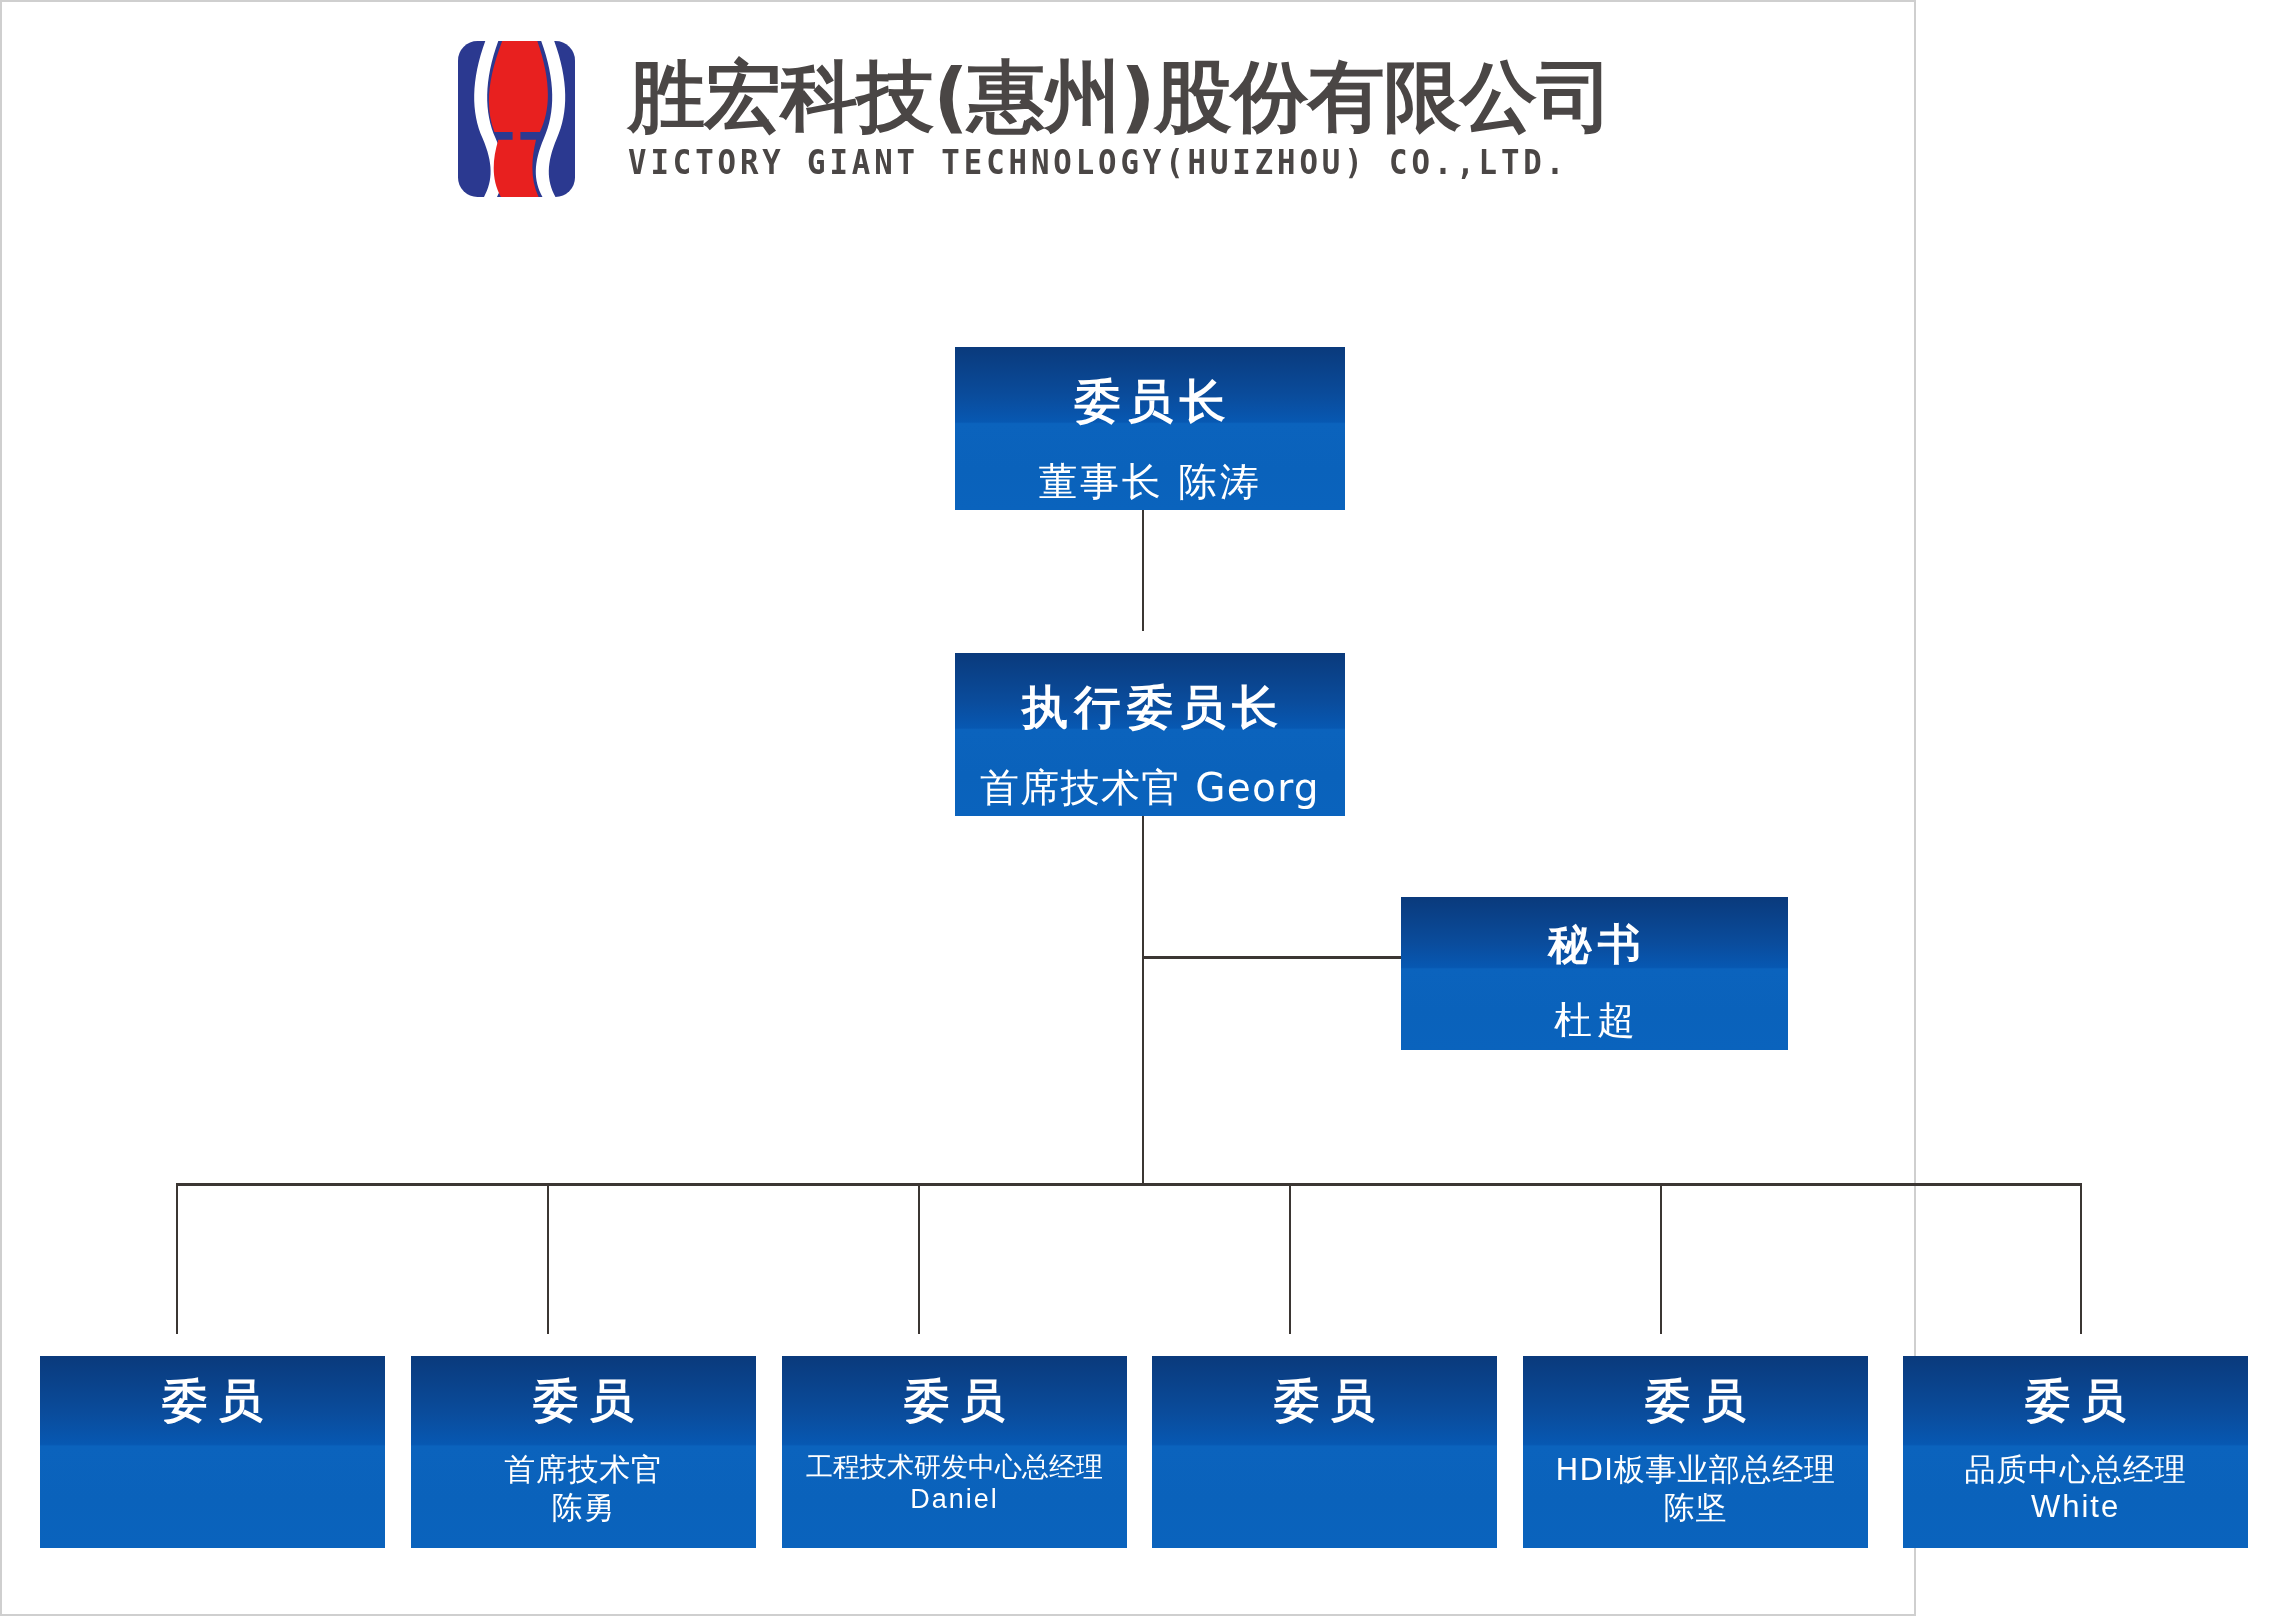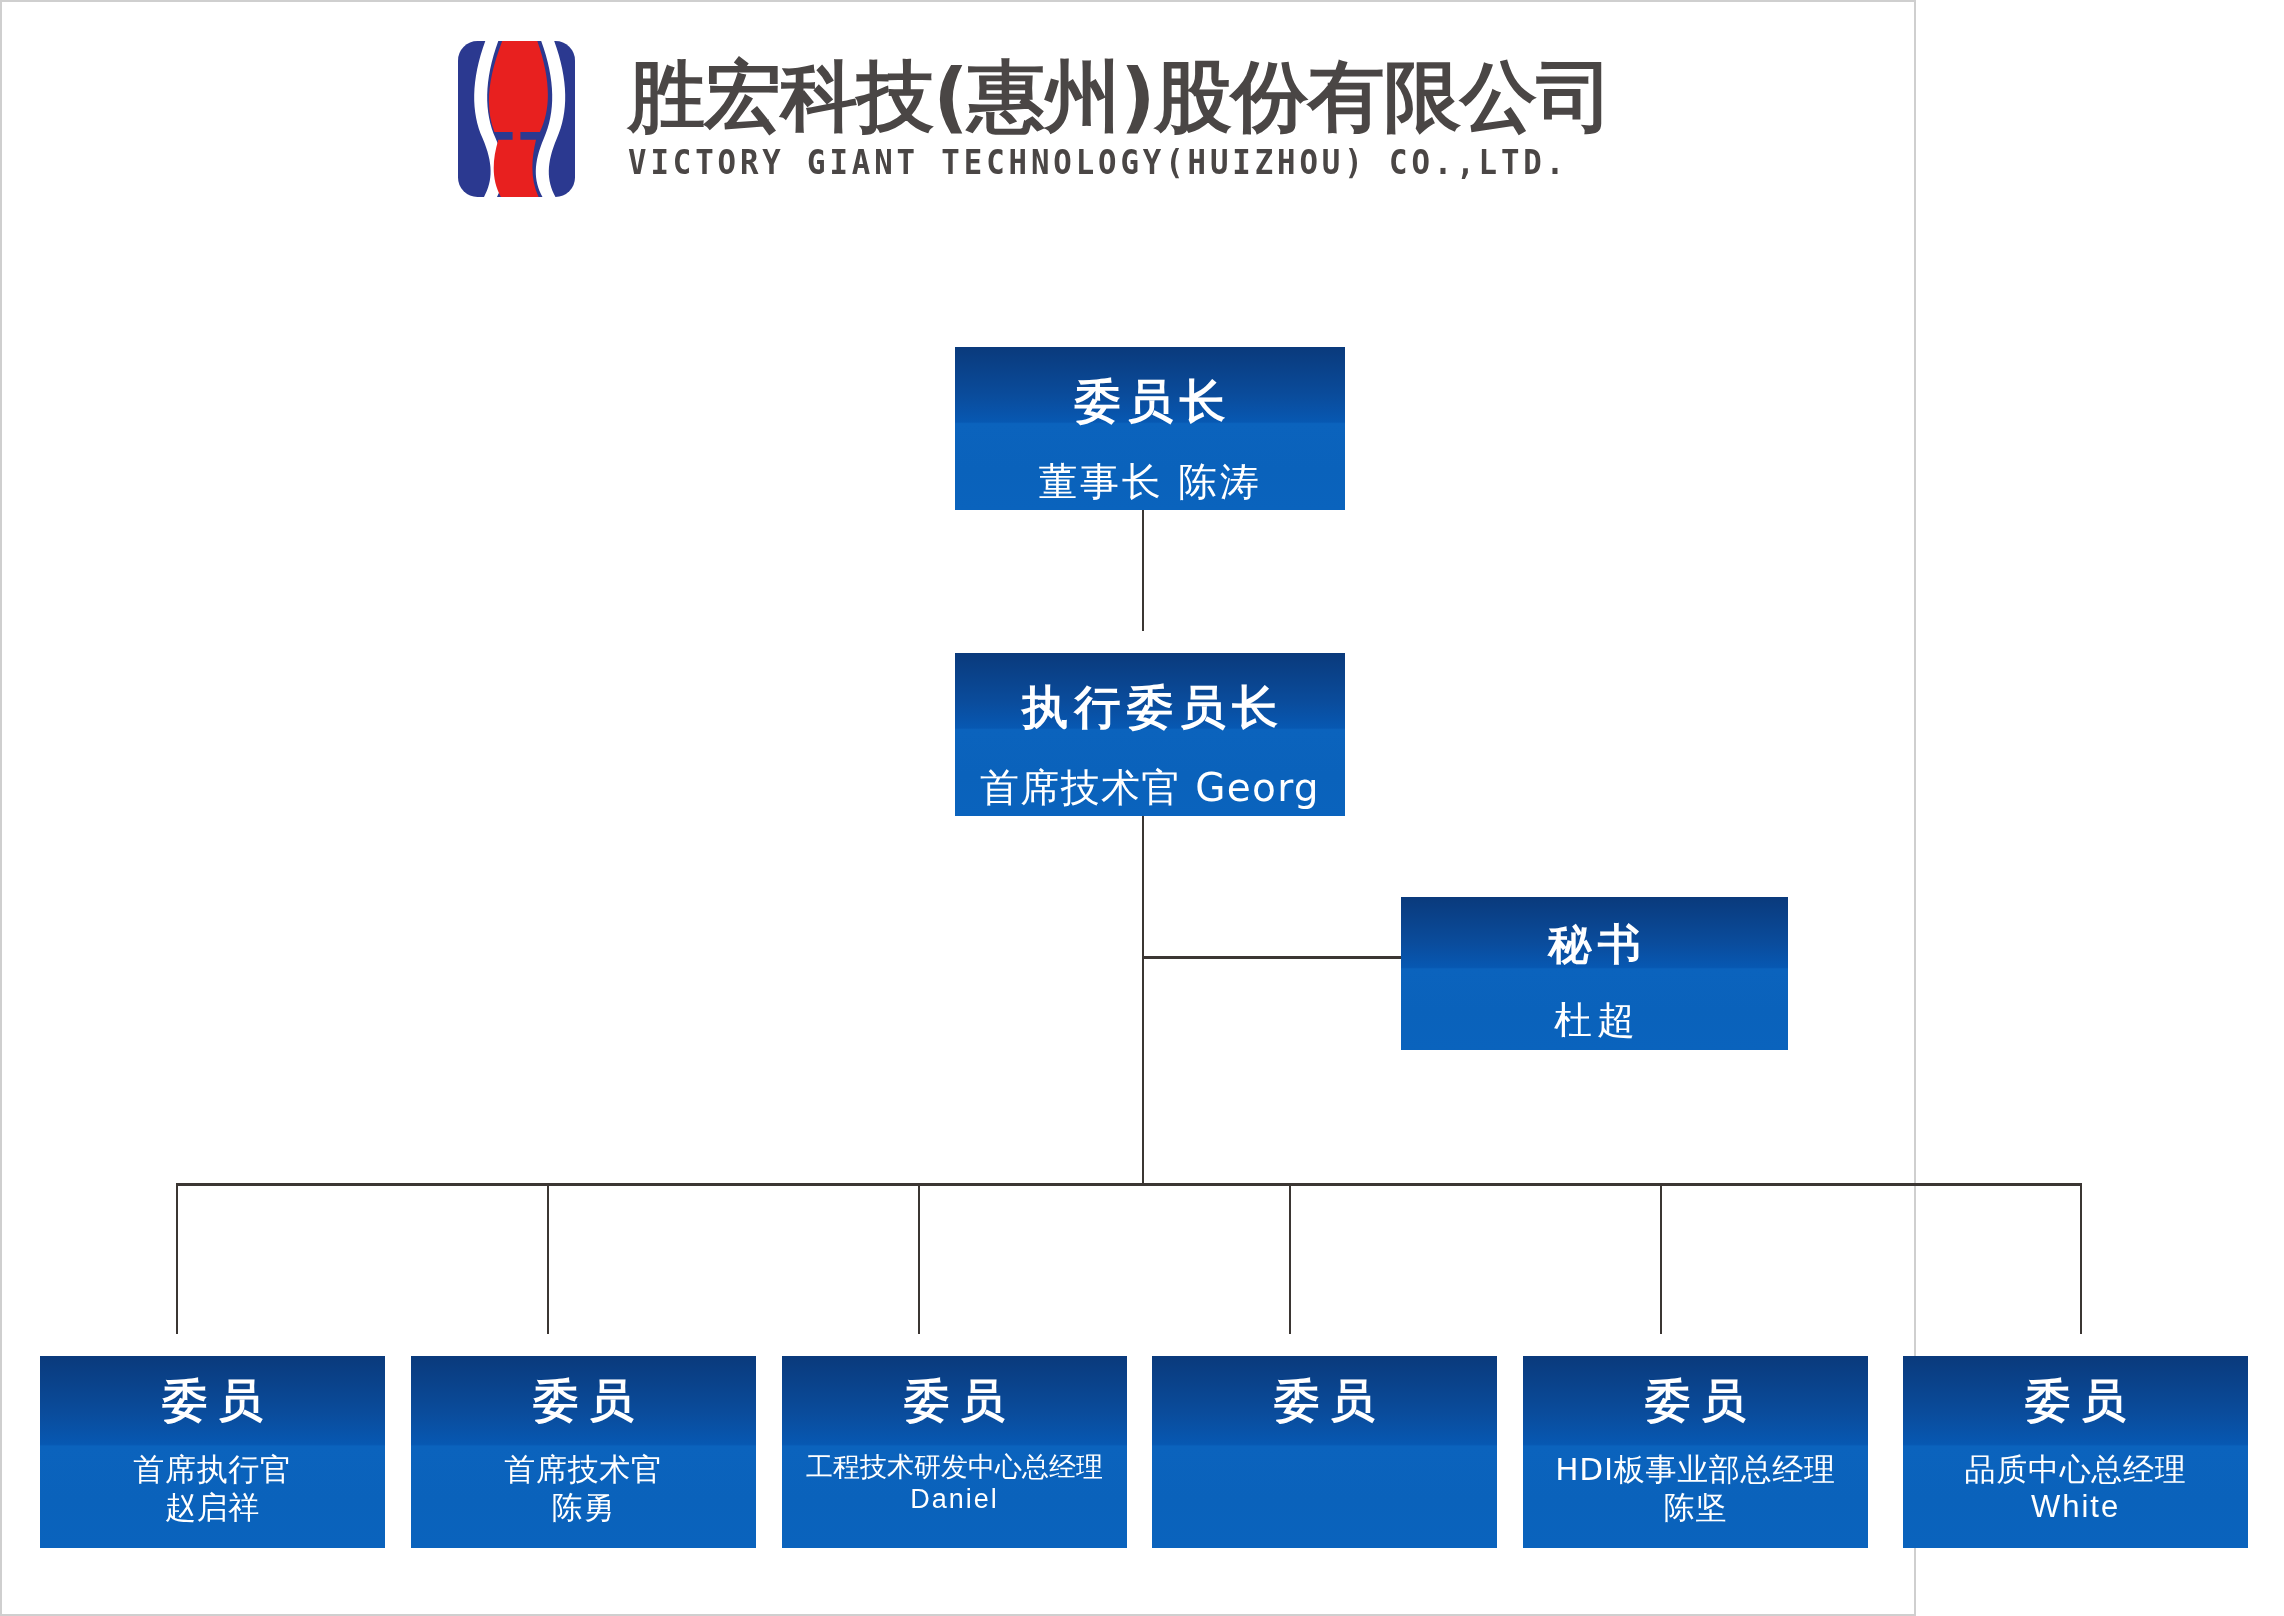--- a/index.html
+++ b/index.html
@@ -131,24 +131,20 @@
     <div class="n-sub">首席技术官 Georg</div>
   </div>
 
   <div class="node" id="node-sec" style="left:1399px;top:872px;width:387px;height:153px;">
     <div class="n-title">秘书</div>
     <div class="n-sub">杜超</div>
   </div>
 
   <div class="node member" id="m0" style="left:38px;top:1331px;width:345px;height:192px;">
     <div class="n-title">委员</div>
-    <div class="n-sub">
-      <div>首席执行官</div>
-      <div>赵启祥</div>
-    </div>
   </div>
 
   <div class="node member" id="m1" style="left:409px;top:1331px;width:345px;height:192px;">
     <div class="n-title">委员</div>
     <div class="n-sub">
       <div>首席技术官</div>
       <div>陈勇</div>
     </div>
   </div>
 

